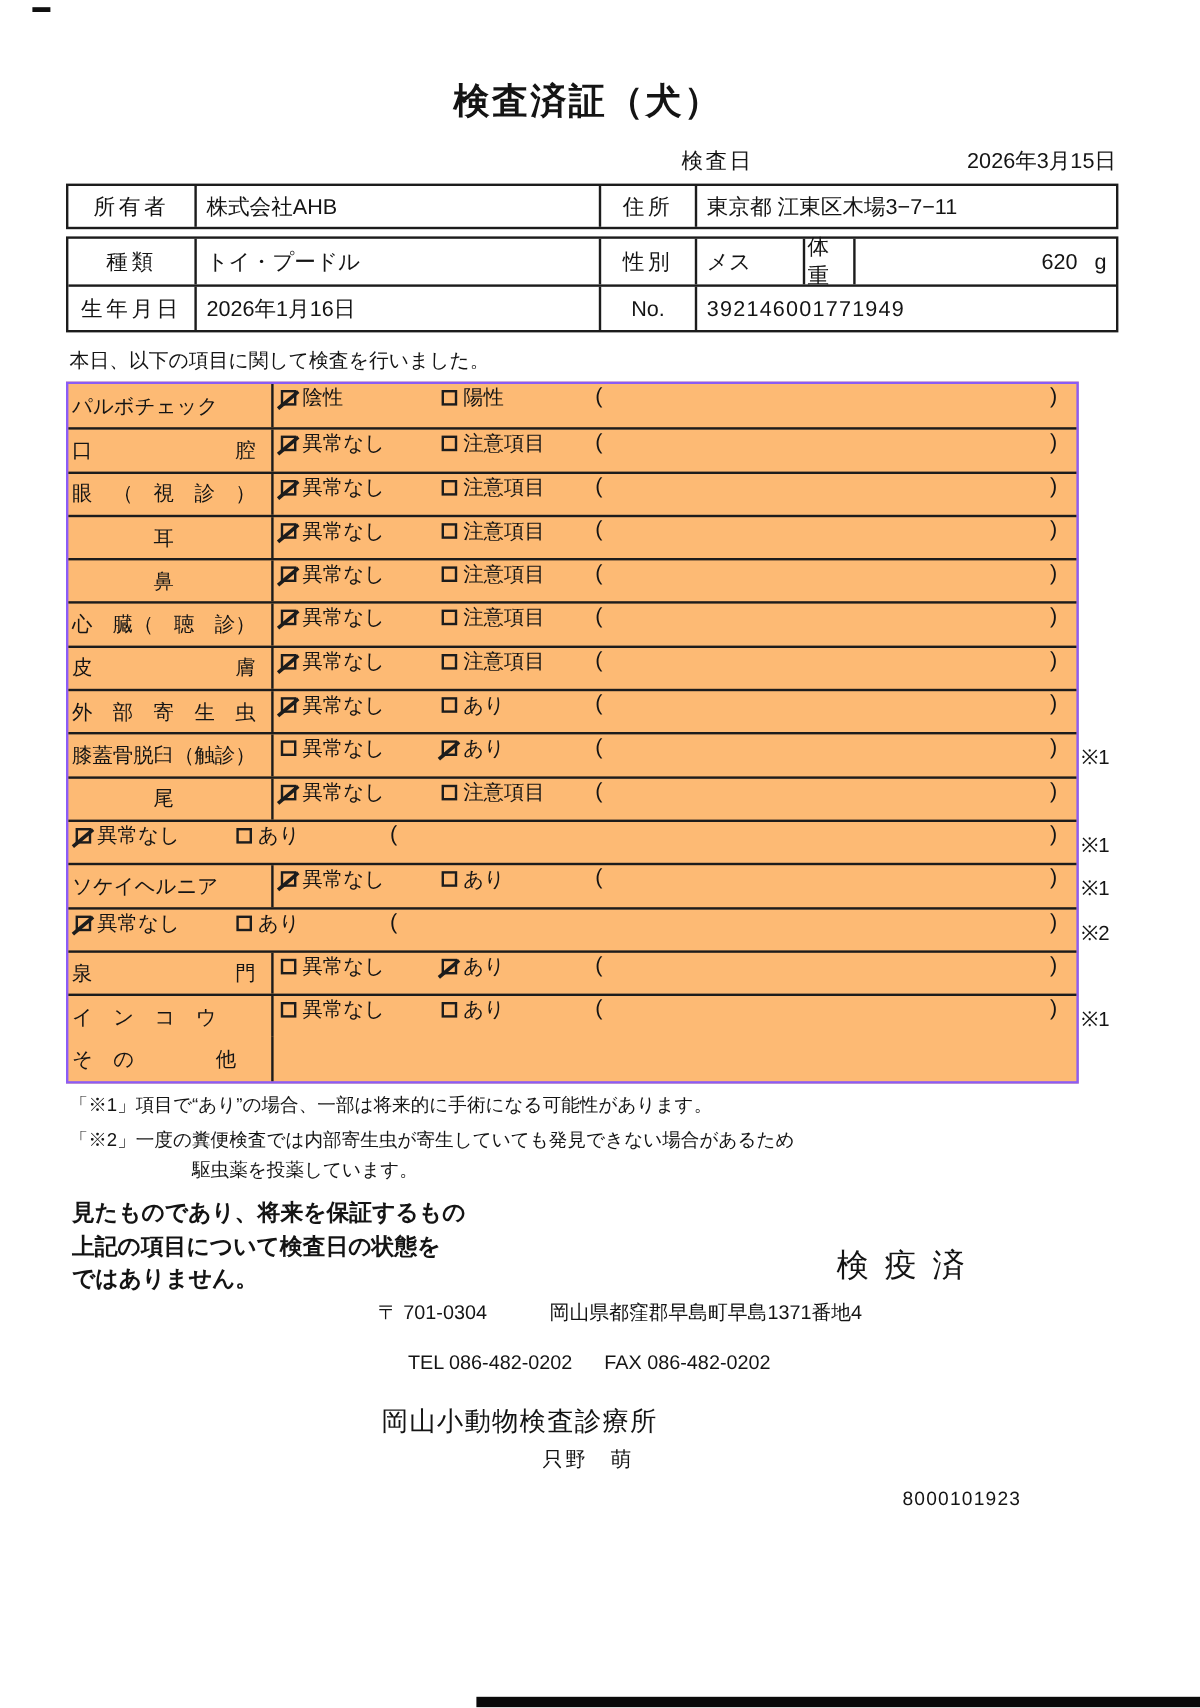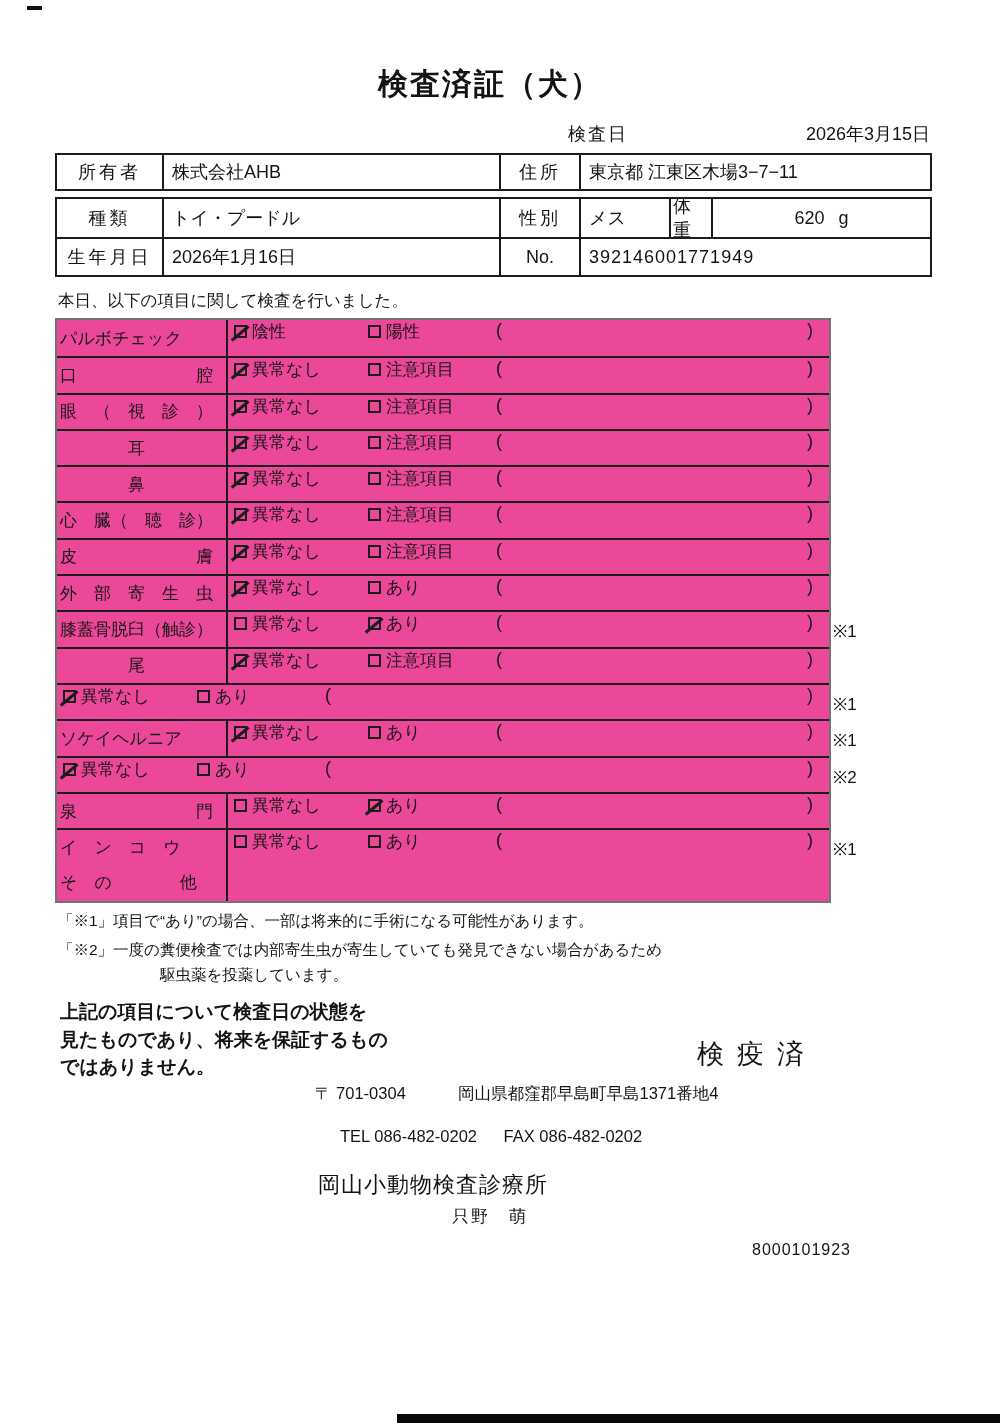--- a/index.html
+++ b/index.html
@@ -19,27 +19,27 @@
   .ibox { position:absolute; left:55px; width:877px; border:2px solid #1c1c1c; background:#fff; }
   .ibox .irow { display:flex; height:38px; }
   .ibox .irow + .irow { border-top:2px solid #1c1c1c; }
   .ibox .c { display:flex; align-items:center; font-size:18px; padding:4px 8px; }
   .ibox .c + .c { border-left:2px solid #1c1c1c; }
   .ibox .lbl { justify-content:center; letter-spacing:3px; padding:0 2px; }
   .ibox1 { top:153px; } .ibox1 .irow { height:34px; }
   .ibox2 { top:197px; }
   .w-owner-l { width:105px; } .w-owner-v { width:337px; } .w-addr-l { width:80px; } .w-addr-v { flex:1; }
   .w-kind-l { width:105px; } .w-kind-v { width:337px; } .w-sex-l { width:80px; } .w-sex-v { width:90px; }
-  .w-wt-l { width:42px; } .w-wt-v { flex:1; justify-content:center; padding-right:40px; }
+  .w-wt-l { width:42px; } .w-wt-v { flex:1; justify-content:flex-end; padding-right:40px; }
   .unit { margin-left:14px; }
   .w-no-l { width:80px; justify-content:center; } .w-no-v { flex:1; font-size:19px; letter-spacing:1px; }
   
   .statement { position:absolute; top:290px; left:58px; font-size:16.5px; }
   
-  .exam-table { position:absolute; top:318px; left:55px; width:776px; border:2px solid #737373; background:#ec4899; }
+  .exam-table { position:absolute; top:318px; left:55px; width:844px; border:2px solid #8b5cf6; background:#fdba74; }
   .exam-row { position:relative; display:flex; height:36.3px; }
   .exam-row + .exam-row { border-top:2px solid #1c1c1c; }
   .exam-row .label {
     width:171px; border-right:2px solid #1c1c1c; display:flex; align-items:center;
     padding:0 3px; font-size:17px; white-space:pre; overflow:hidden;
   }
   .exam-row .content { flex:1; display:flex; align-items:flex-start; padding-left:6px; position:relative; }
   .cb-group { display:flex; align-items:center; }
   .g1 { width:134px; } .g2 { width:128px; }
   .cb { width:13px; height:13px; border:2px solid #1c1c1c; margin-right:5px; position:relative; flex:0 0 auto; }
@@ -388,22 +388,22 @@
       <div class="label">そ　の　　　　他</div>
       <div class="content"></div>
     </div>
   </div>
 
   <div class="fn1">「※1」項目で“あり”の場合、一部は将来的に手術になる可能性があります。</div>
   <div class="fn2">「※2」一度の糞便検査では内部寄生虫が寄生していても発見できない場合があるため</div>
   <div class="fn2b">駆虫薬を投薬しています。</div>
 
   <div class="disclaimer">
+    <div>見たものであり、将来を保証するもの</div>
     <div>上記の項目について検査日の状態を</div>
-    <div>見たものであり、将来を保証するもの</div>
     <div>ではありません。</div>
   </div>
 
   <div class="stamp">検疫済</div>
 
   <div class="postal">〒 701-0304</div>
   <div class="addr2">岡山県都窪郡早島町早島1371番地4</div>
   <div class="tel-line">
     <span>TEL 086-482-0202</span>
     <span class="fax">FAX 086-482-0202</span>

